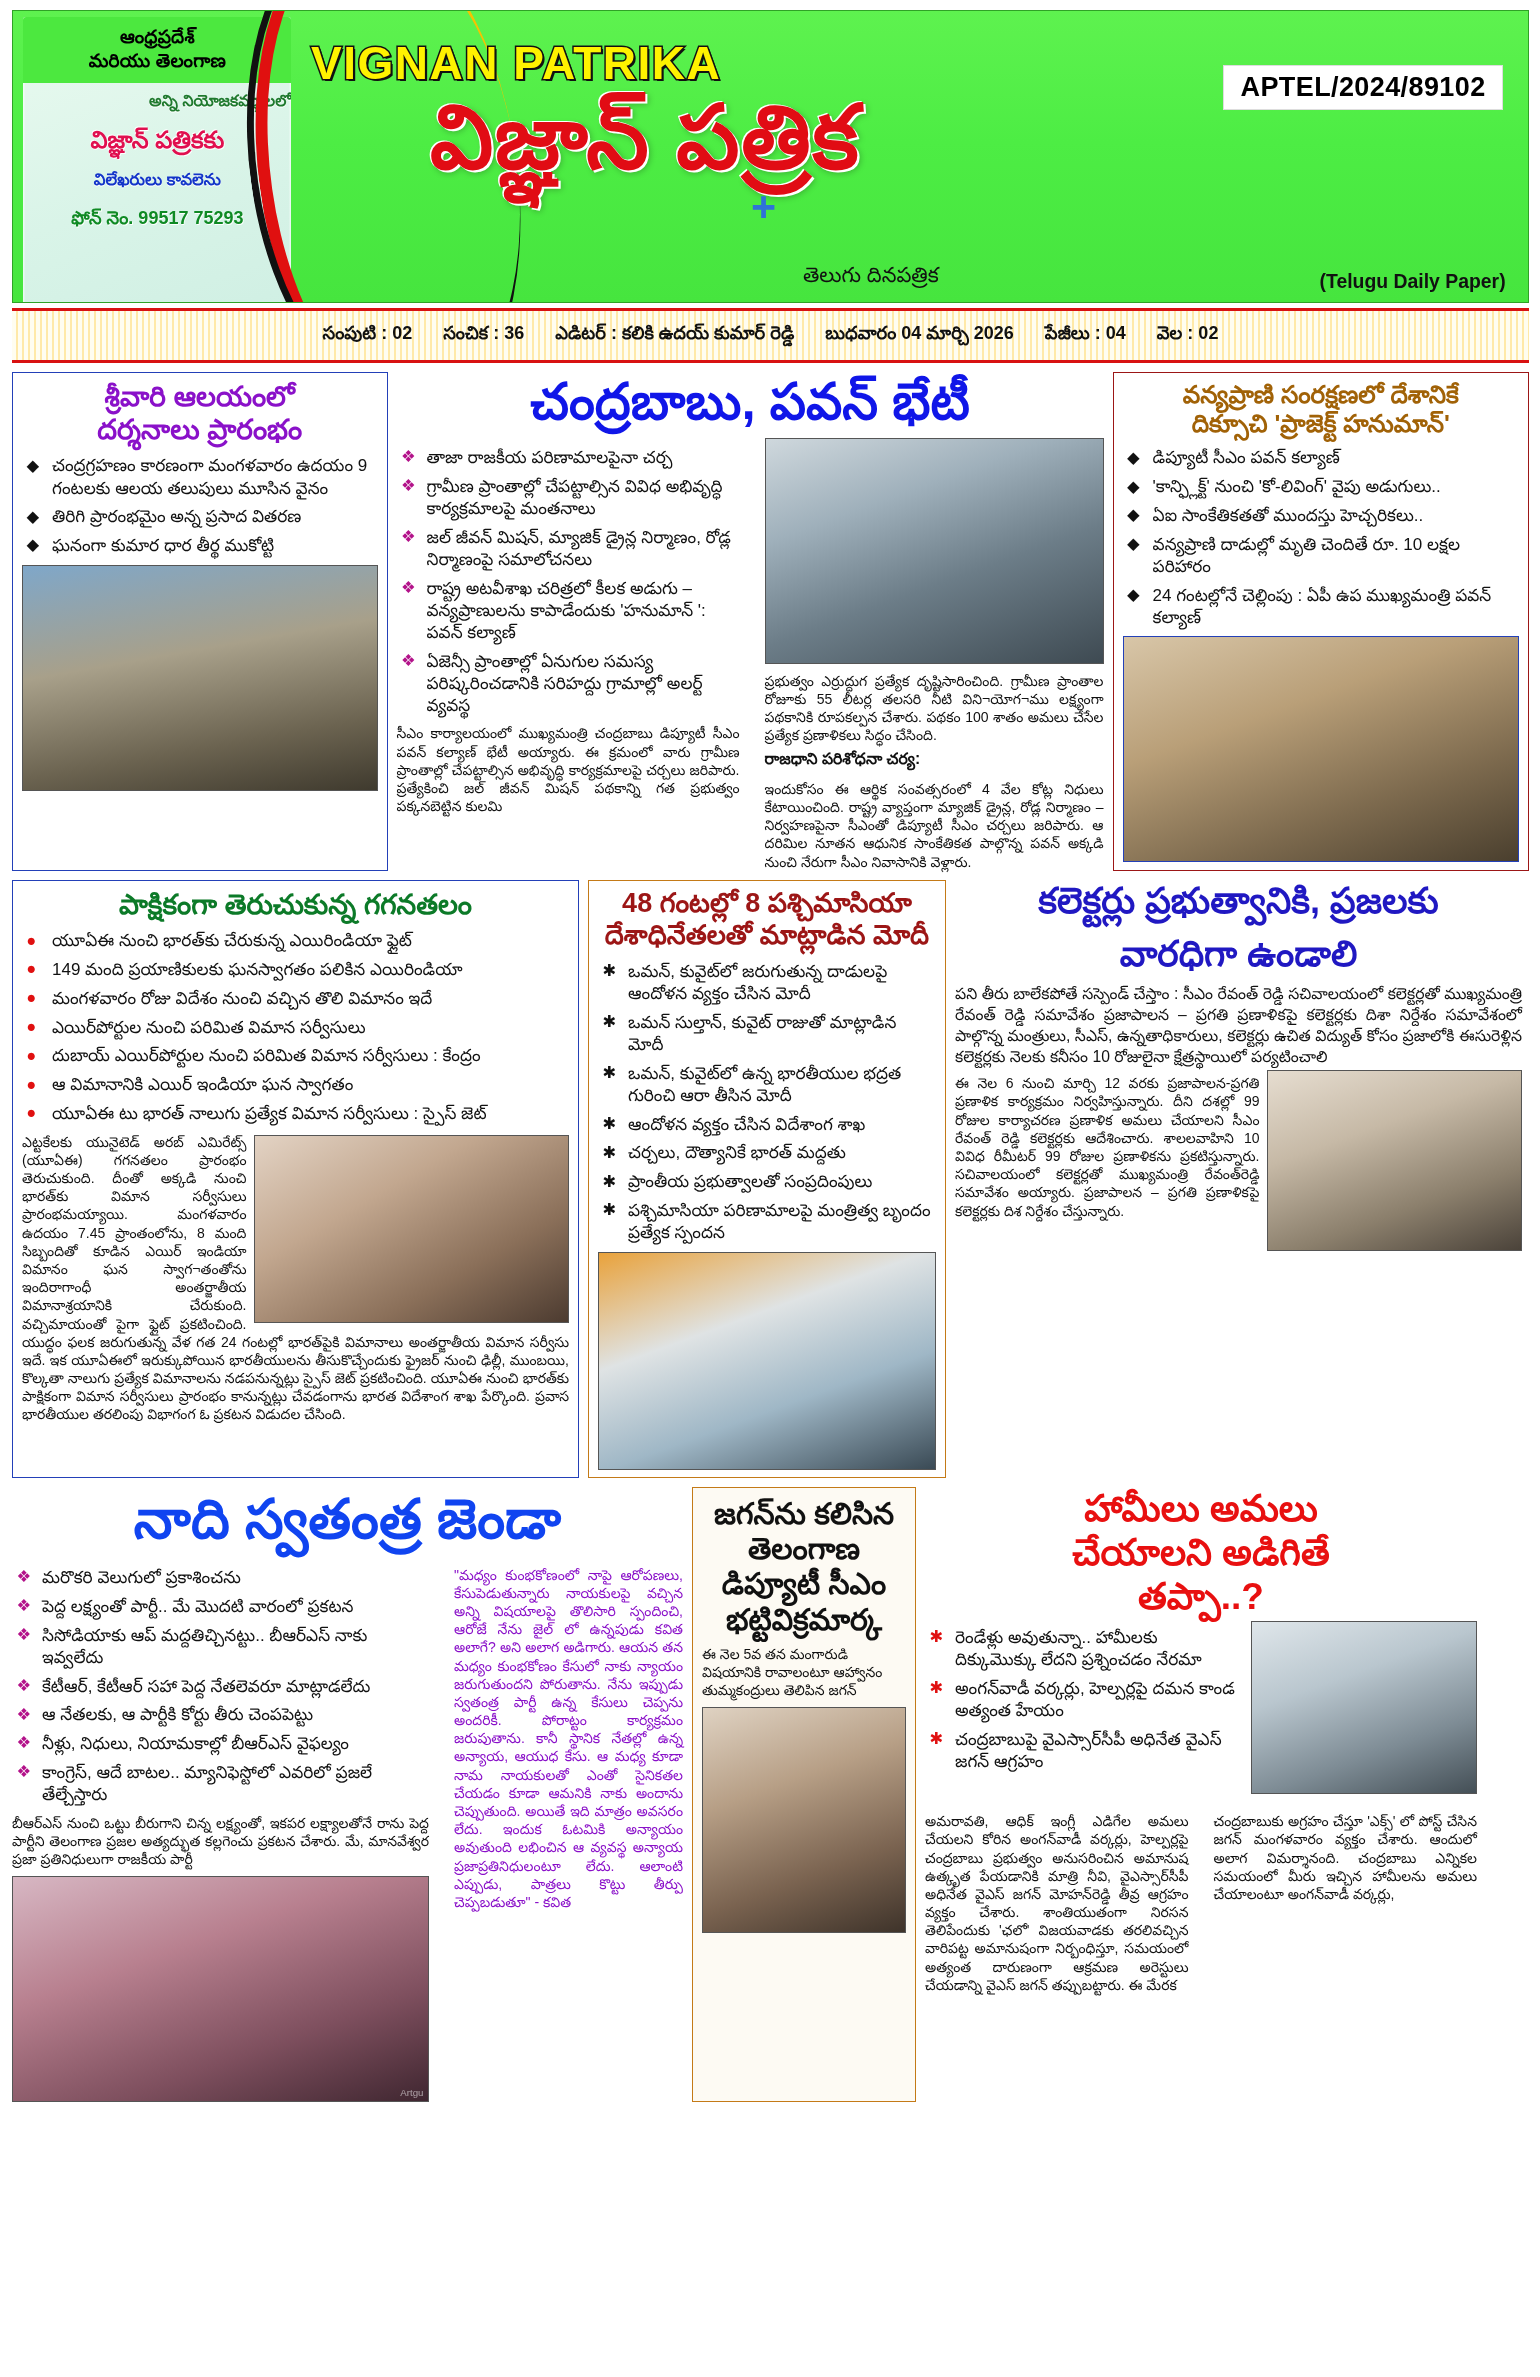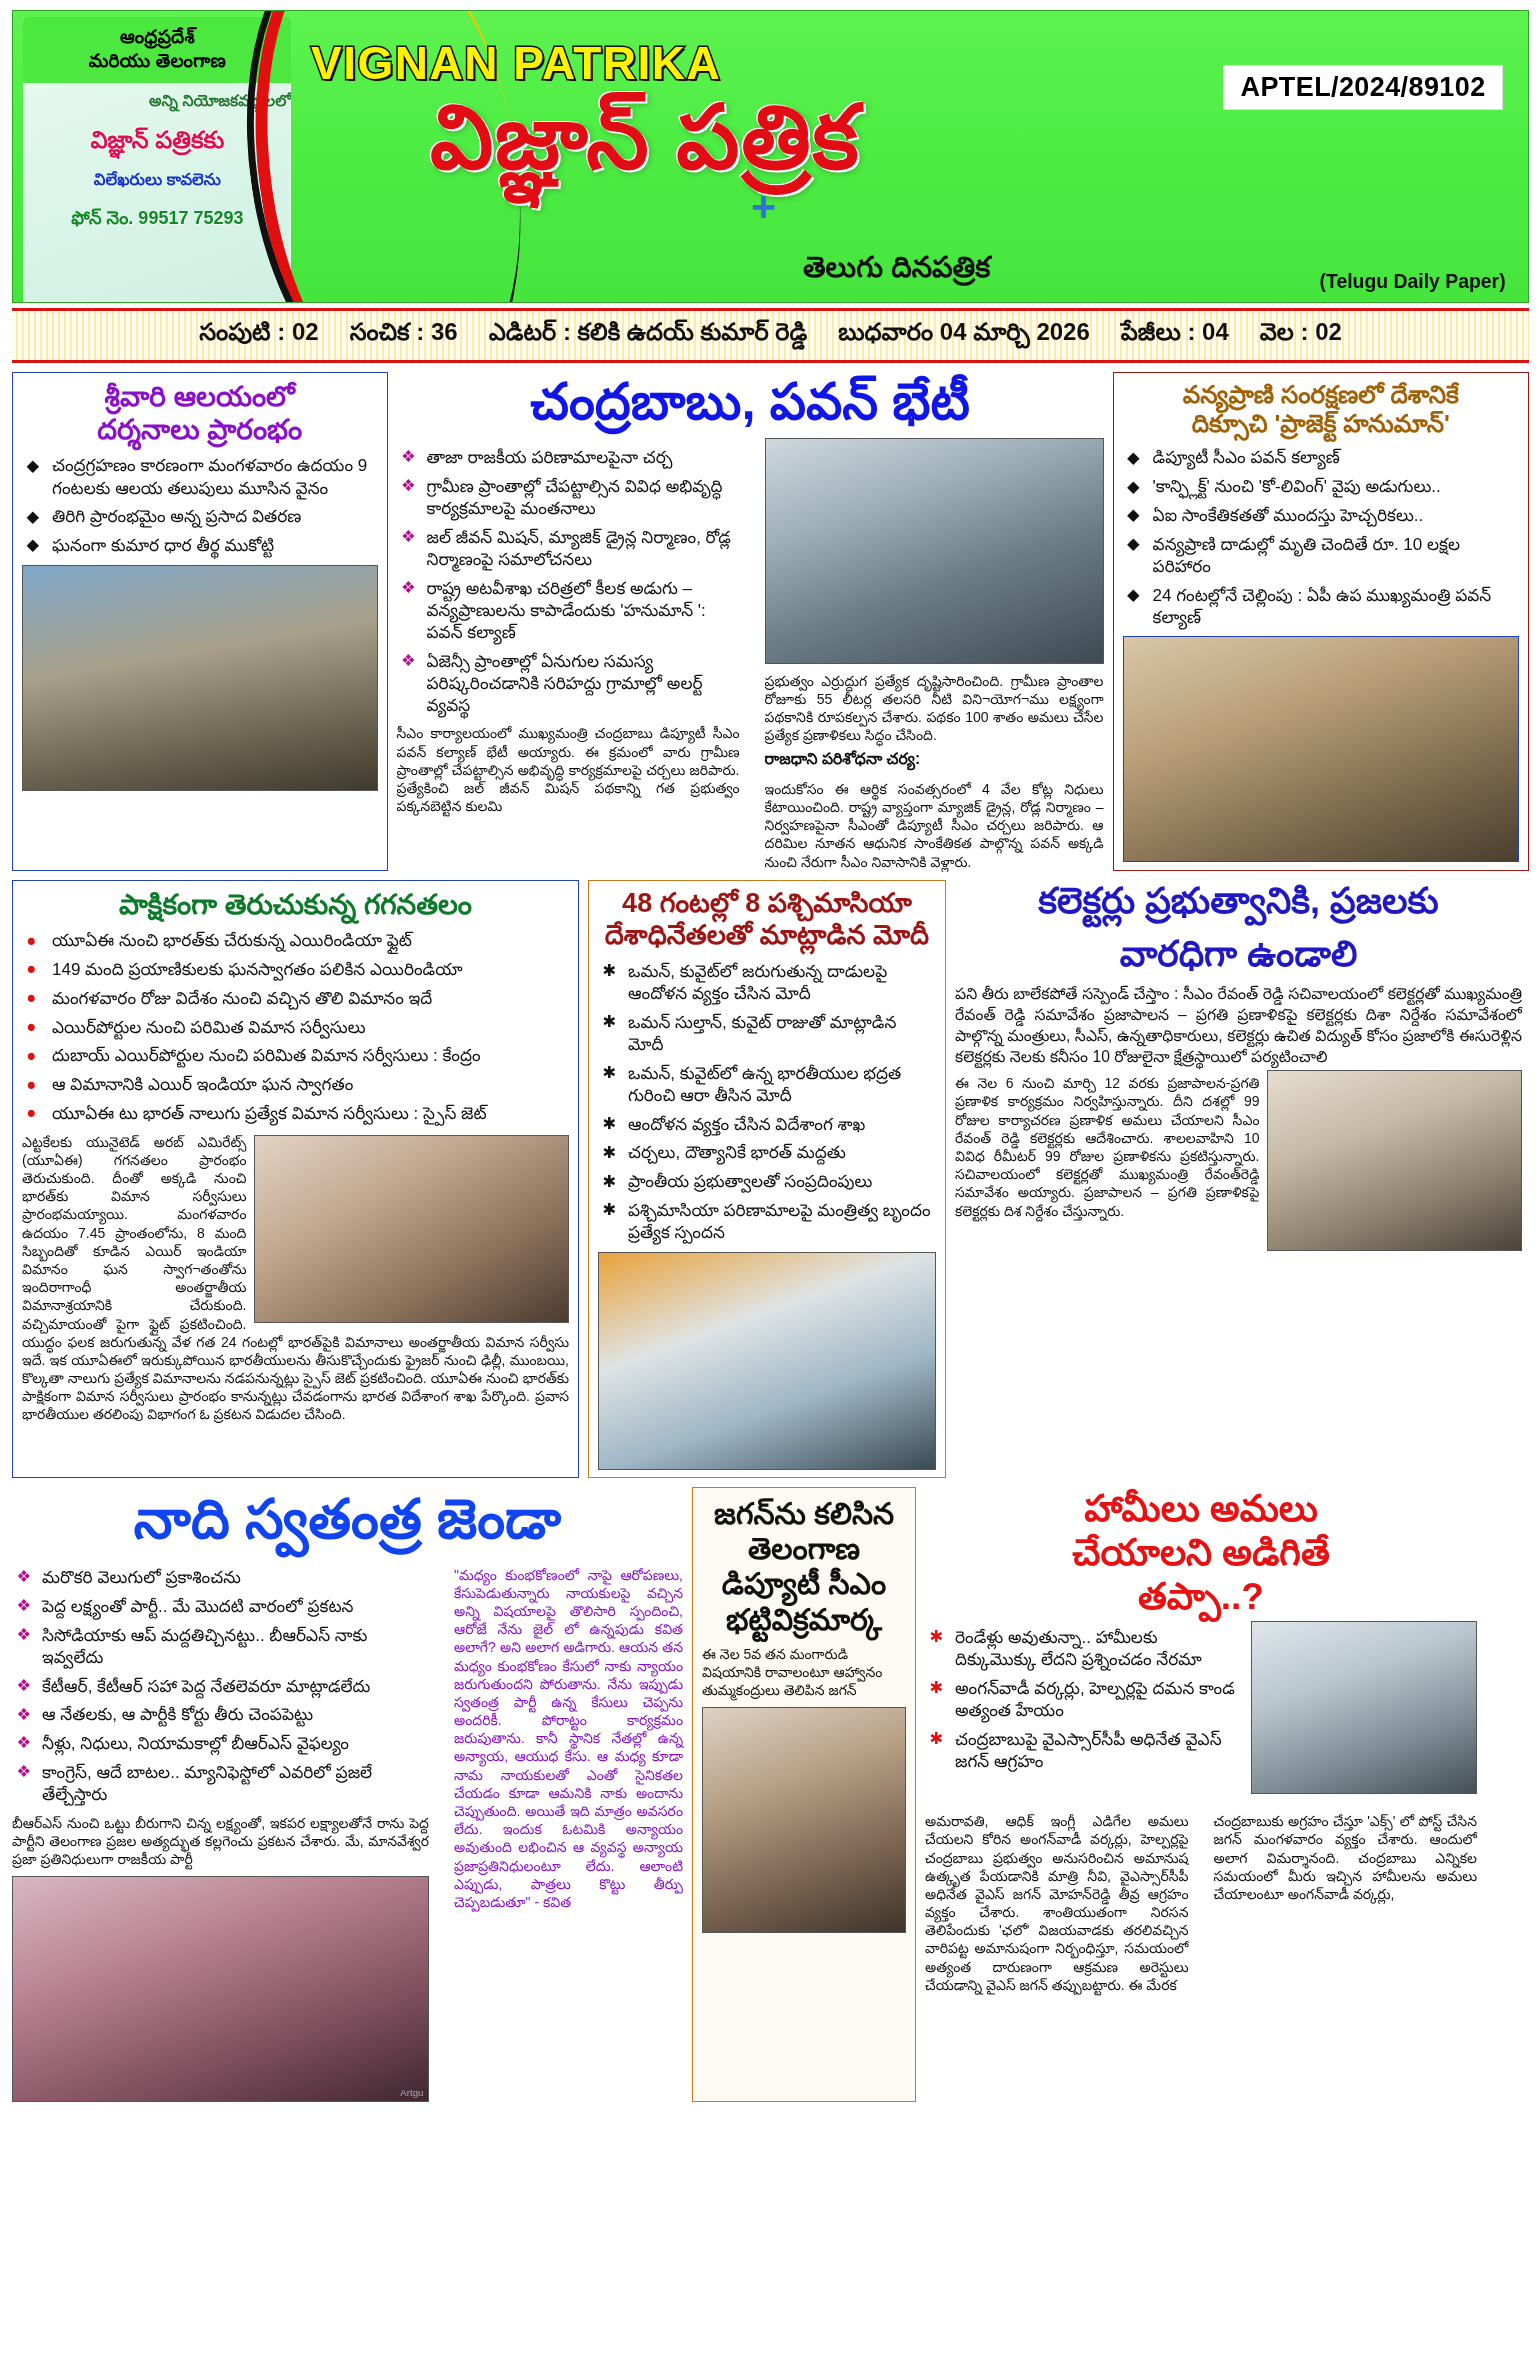--- a/index.html
+++ b/index.html
@@ -50,40 +50,40 @@
     color:#fff200;letter-spacing:1.5px;
     -webkit-text-stroke:3px #111;paint-order:stroke fill;
     text-shadow:2.2px 2.2px 0 #111;
   }
   .mh-tel{
     position:absolute;left:417px;top:82px;font-size:89px;font-weight:bold;
     color:#e10c14;letter-spacing:1.5px;line-height:1;
     text-shadow:2.2px 2.2px 0 #fff,-1.5px -1.5px 0 #fff,3px 3px 6px rgba(0,0,0,.25);
   }
   .mh-sub{
-    position:absolute;left:790px;top:240px;font-size:29px;font-weight:bold;color:#111;
+    position:absolute;left:790px;top:252px;font-size:21px;font-weight:normal;color:#111;
   }
   .mh-eng2{
     position:absolute;right:22.4px;top:259px;font-size:19.4px;font-weight:bold;color:#111;
   }
   .mh-aptel{
     position:absolute;right:25px;top:54px;background:#fff;color:#000;
     font-size:27px;font-weight:bold;padding:6px 16.4px;letter-spacing:0.4px;
     border:0.7px solid #ddd;
   }
   .mh-plus{
     position:absolute;left:738px;top:171px;color:#2f72d8;font-size:43px;font-weight:bold;
   }
 
   
   .infobar{
     margin-top:4.5px;height:49px;border-top:3px solid #d81111;border-bottom:3px solid #d81111;
     background:repeating-linear-gradient(90deg,#fffdf0 0 3.7px,#ffe9a8 3.7px 6px);
     display:flex;align-items:center;justify-content:center;gap:31px;
-    font-weight:bold;font-size:24px;color:#111;
+    font-weight:bold;font-size:18px;color:#111;
   }
   .infobar span{white-space:nowrap;}
 
   
   .row{display:flex;gap:9px;margin-top:9px;}
   .cell{border:1.5px solid #2340b8;background:#fff;padding:7.5px 9px;box-sizing:border-box;}
   .cell.plain{border:none;padding:0;}
 
   .hl{font-weight:bold;text-align:center;line-height:1.18;}
   .hl.purple{color:#8a11c9;font-size:28px;}

